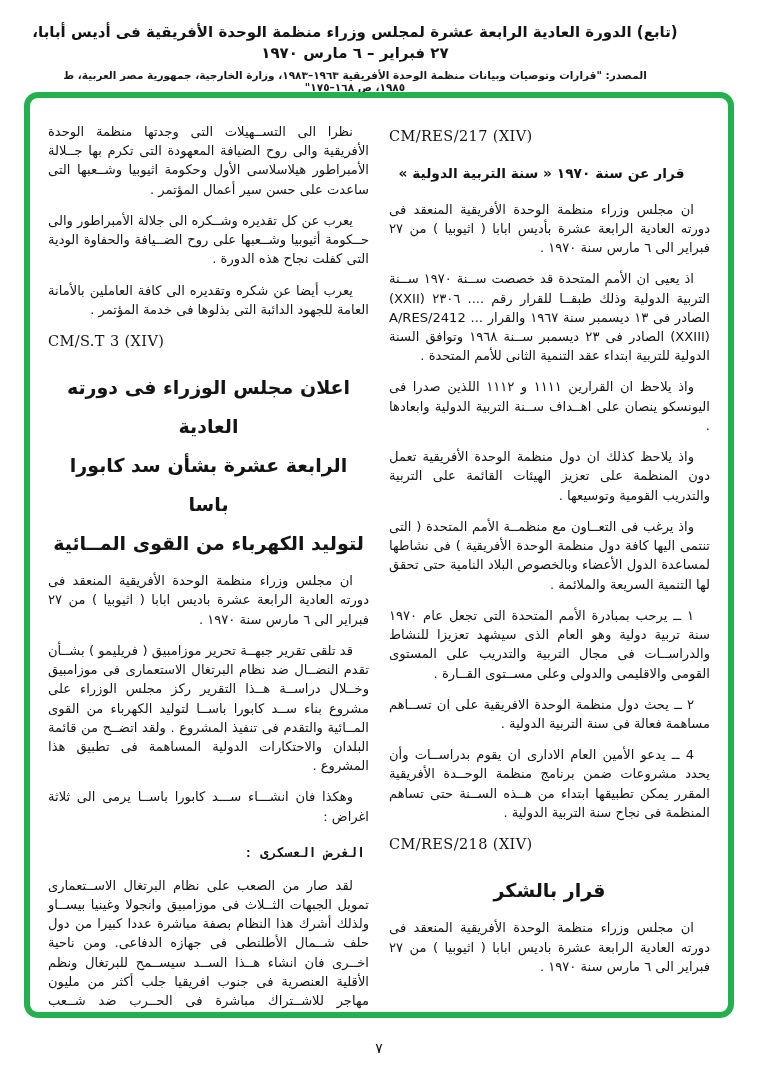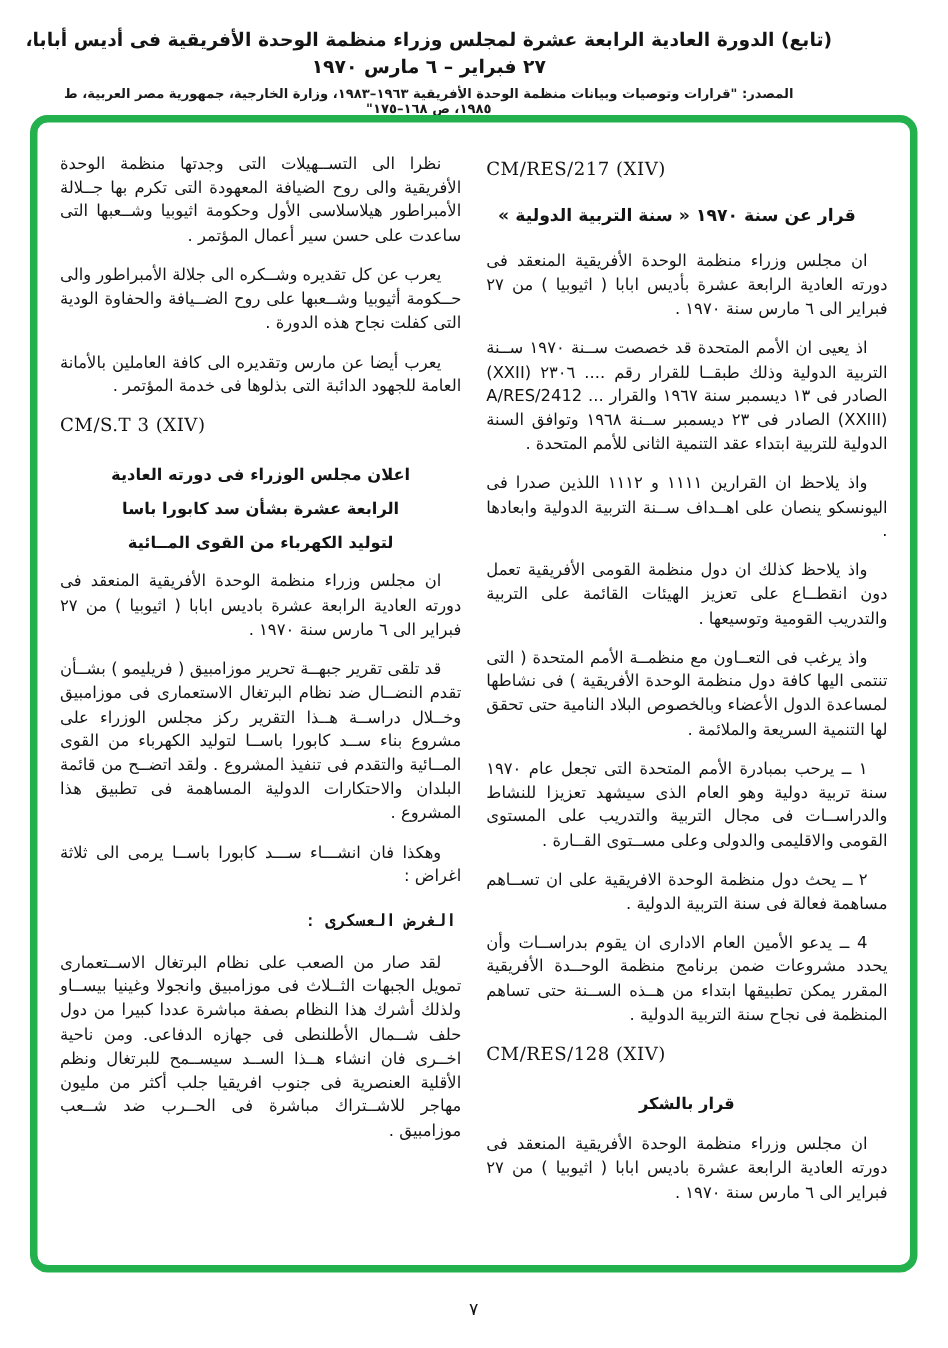--- a/index.html
+++ b/index.html
@@ -1,71 +1,71 @@
 <!DOCTYPE html>
 <html lang="ar"><head>
 <meta charset="utf-8">
 <style>
   html,body{margin:0;padding:0;}
   body{
     width:758px;height:1078px;position:relative;background:#ffffff;
     font-family:"DejaVu Sans",sans-serif;color:#141414;overflow:hidden;
   }
-  .header{position:absolute;top:22px;left:0;width:686px;text-align:center;direction:rtl;}
+  .header{position:absolute;top:22px;left:12px;width:686px;text-align:center;direction:rtl;}
   .header .title{font-size:15px;font-weight:bold;letter-spacing:0;line-height:1.4;padding:0 16px;}
   .header .source{font-size:10.5px;font-weight:bold;margin-top:5px;color:#1a1a1a;padding:0 40px;}
   .frame{
     position:absolute;left:24px;top:92px;width:710px;height:926px;
     border:6px solid #22b14c;border-radius:14px;box-sizing:border-box;overflow:hidden;background:#fff;
   }
   .columns{display:flex;direction:rtl;gap:20px;padding:24px 18px 0 18px;}
   .col{flex:1;min-width:0;direction:rtl;text-align:justify;font-size:13.1px;line-height:1.47;}
   .col p{margin:0 0 12px 0;text-indent:16px;}
   .docref{
     direction:ltr;text-align:left;unicode-bidi:embed;
     font-family:"DejaVu Serif","Liberation Serif",serif;
     font-size:14.5px;letter-spacing:.4px;margin:4px 0 16px 0;text-indent:0;
   }
   .gap-top{}
   .res-title{font-weight:bold;font-size:13.8px;margin:0 6px 16px 0;text-indent:10px;text-align:center;}
-  .center-title{text-align:center;font-weight:bold;font-size:13px;line-height:2.05;margin:2px 0 8px 0;text-indent:0;}
+  .center-title{text-align:center;font-weight:bold;font-size:19px;line-height:2.05;margin:2px 0 8px 0;text-indent:0;}
   .section-heading{font-weight:bold;font-size:13.4px;margin:18px 0 12px 0;text-indent:4px;text-align:right;font-family:Liberation Mono, monospace;}
   .footer-page{position:absolute;left:0;bottom:22px;width:758px;text-align:center;font-size:14px;color:#111;}
 </style>
 </head>
 <body>
 
 <header class="header">
   <div class="title">(تابع) الدورة العادية الرابعة عشرة لمجلس وزراء منظمة الوحدة الأفريقية فى أديس أبابا، ٢٧ فبراير – ٦ مارس ١٩٧٠</div>
   <div class="source">المصدر: "قرارات وتوصيات وبيانات منظمة الوحدة الأفريقية ١٩٦٣–١٩٨٣، وزارة الخارجية، جمهورية مصر العربية، ط ١٩٨٥، ص ١٦٨–١٧٥"</div>
 </header>
 
 <div class="frame">
   <div class="columns">
 
     <section class="col">
       <div class="docref">CM/RES/217 (XIV)</div>
       <div class="res-title">قرار عن سنة ١٩٧٠ « سنة التربية الدولية »</div>
       <p>ان مجلس وزراء منظمة الوحدة الأفريقية المنعقد فى دورته العادية الرابعة عشرة بأديس ابابا ( اثيوبيا ) من ٢٧ فبراير الى ٦ مارس سنة ١٩٧٠ .</p>
       <p>اذ يعيى ان الأمم المتحدة قد خصصت ســنة ١٩٧٠ ســنة التربية الدولية وذلك طبقــا للقرار رقم .... ٢٣٠٦ (XXII) الصادر فى ١٣ ديسمبر سنة ١٩٦٧ والقرار ... A/RES/2412 (XXIII) الصادر فى ٢٣ ديسمبر ســنة ١٩٦٨ وتوافق السنة الدولية للتربية ابتداء عقد التنمية الثانى للأمم المتحدة .</p>
       <p>واذ يلاحظ ان القرارين ١١١١ و ١١١٢ اللذين صدرا فى اليونسكو ينصان على اهــداف ســنة التربية الدولية وابعادها .</p>
-      <p>واذ يلاحظ كذلك ان دول منظمة القومى الأفريقية تعمل دون انقطــاع على تعزيز الهيئات القائمة على التربية والتدريب القومية وتوسيعها .</p>
+      <p>واذ يلاحظ كذلك ان دول منظمة الوحدة الأفريقية تعمل دون المنظمة على تعزيز الهيئات القائمة على التربية والتدريب القومية وتوسيعها .</p>
       <p>واذ يرغب فى التعــاون مع منظمــة الأمم المتحدة ( التى تنتمى اليها كافة دول منظمة الوحدة الأفريقية ) فى نشاطها لمساعدة الدول الأعضاء وبالخصوص البلاد النامية حتى تحقق لها التنمية السريعة والملائمة .</p>
       <p>١ ــ يرحب بمبادرة الأمم المتحدة التى تجعل عام ١٩٧٠ سنة تربية دولية وهو العام الذى سيشهد تعزيزا للنشاط والدراســات فى مجال التربية والتدريب على المستوى القومى والاقليمى والدولى وعلى مســتوى القــارة .</p>
       <p>٢ ــ يحث دول منظمة الوحدة الافريقية على ان تســاهم مساهمة فعالة فى سنة التربية الدولية .</p>
       <p>4 ــ يدعو الأمين العام الادارى ان يقوم بدراســات وأن يحدد مشروعات ضمن برنامج منظمة الوحــدة الأفريقية المقرر يمكن تطبيقها ابتداء من هــذه الســنة حتى تساهم المنظمة فى نجاح سنة التربية الدولية .</p>
-      <div class="docref gap-top">CM/RES/128 (XIV)</div>
+      <div class="docref gap-top">CM/RES/218 (XIV)</div>
       <div class="center-title">قرار بالشكر</div>
       <p>ان مجلس وزراء منظمة الوحدة الأفريقية المنعقد فى دورته العادية الرابعة عشرة باديس ابابا ( اثيوبيا ) من ٢٧ فبراير الى ٦ مارس سنة ١٩٧٠ .</p>
     </section>
 
     <section class="col">
       <p>نظرا الى التســهيلات التى وجدتها منظمة الوحدة الأفريقية والى روح الضيافة المعهودة التى تكرم بها جــلالة الأمبراطور هيلاسلاسى الأول وحكومة اثيوبيا وشــعبها التى ساعدت على حسن سير أعمال المؤتمر .</p>
       <p>يعرب عن كل تقديره وشــكره الى جلالة الأمبراطور والى حــكومة أثيوبيا وشــعبها على روح الضــيافة والحفاوة الودية التى كفلت نجاح هذه الدورة .</p>
-      <p>يعرب أيضا عن مارس وتقديره الى كافة العاملين بالأمانة العامة للجهود الدائبة التى بذلوها فى خدمة المؤتمر .</p>
+      <p>يعرب أيضا عن شكره وتقديره الى كافة العاملين بالأمانة العامة للجهود الدائبة التى بذلوها فى خدمة المؤتمر .</p>
       <div class="docref gap-top">CM/S.T 3 (XIV)</div>
       <div class="center-title">
         <div>اعلان مجلس الوزراء فى دورته العادية</div>
         <div>الرابعة عشرة بشأن سد كابورا باسا</div>
         <div>لتوليد الكهرباء من القوى المــائية</div>
       </div>
       <p>ان مجلس وزراء منظمة الوحدة الأفريقية المنعقد فى دورته العادية الرابعة عشرة باديس ابابا ( اثيوبيا ) من ٢٧ فبراير الى ٦ مارس سنة ١٩٧٠ .</p>
       <p>قد تلقى تقرير جبهــة تحرير موزامبيق ( فريليمو ) بشــأن تقدم النضــال ضد نظام البرتغال الاستعمارى فى موزامبيق وخــلال دراســة هــذا التقرير ركز مجلس الوزراء على مشروع بناء ســد كابورا باســا لتوليد الكهرباء من القوى المــائية والتقدم فى تنفيذ المشروع . ولقد اتضــح من قائمة البلدان والاحتكارات الدولية المساهمة فى تطبيق هذا المشروع .</p>
       <p>وهكذا فان انشـــاء ســـد كابورا باســا يرمى الى ثلاثة اغراض :</p>
       <div class="section-heading">الغرض العسكرى :</div>

